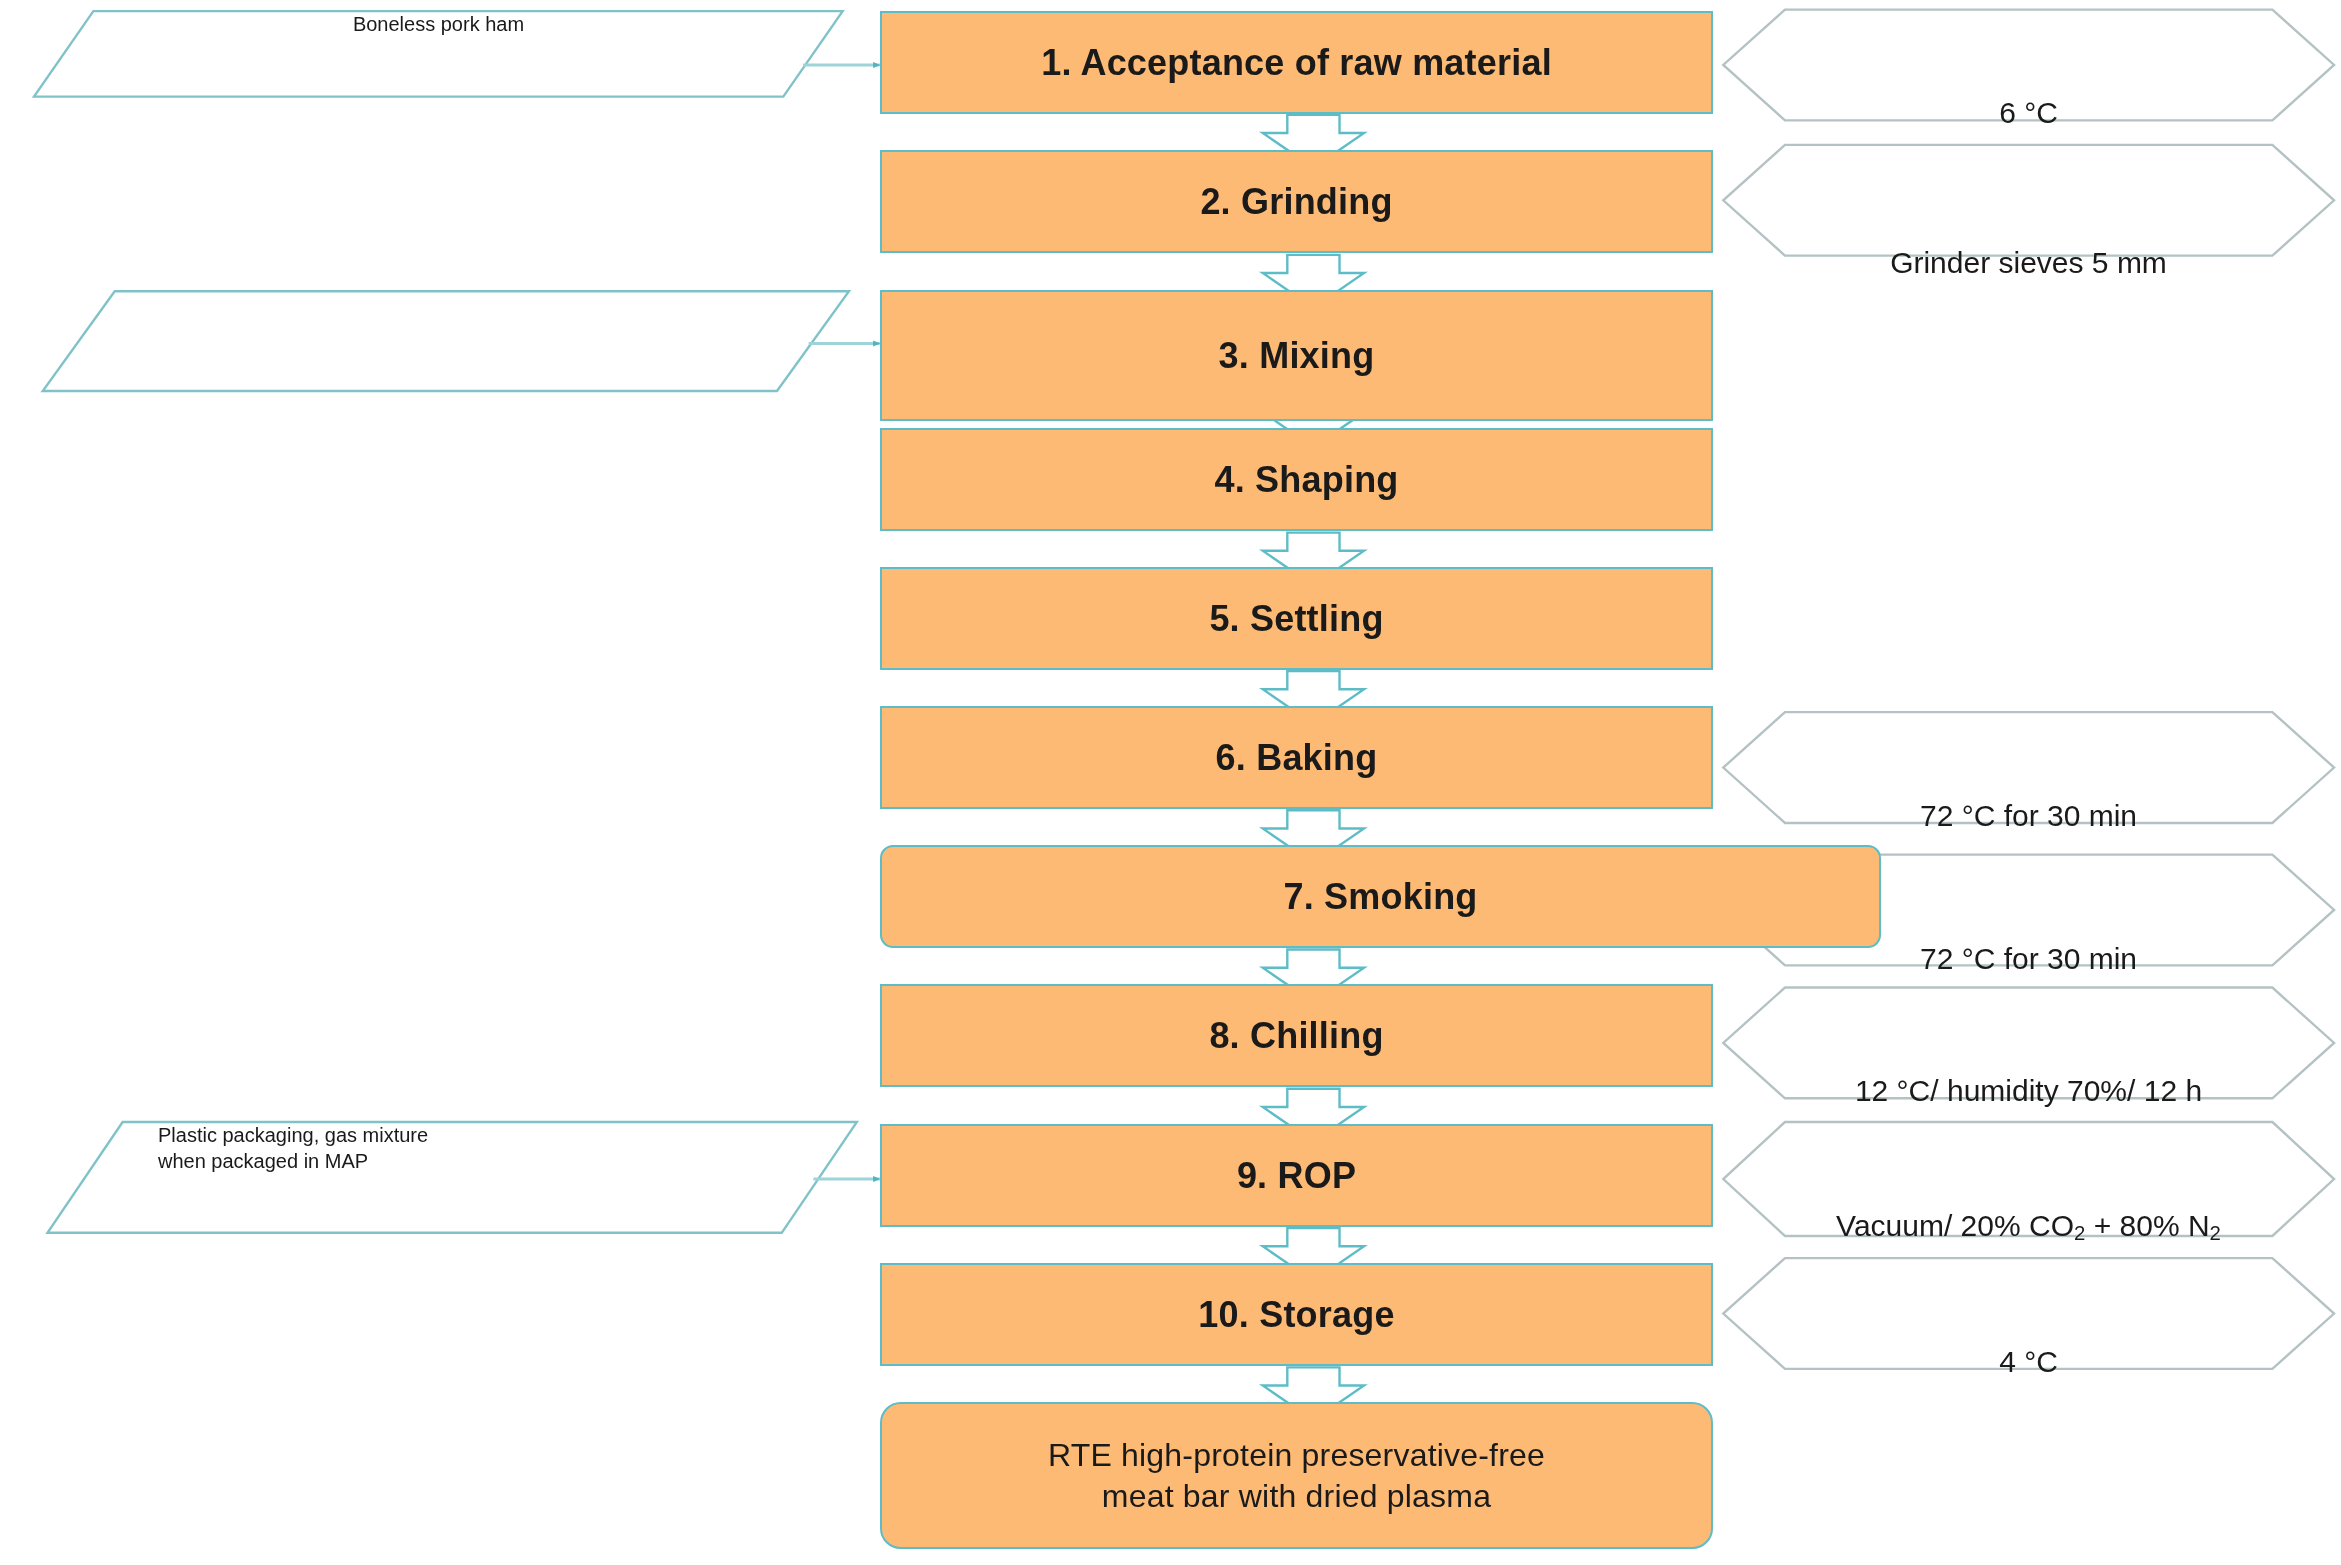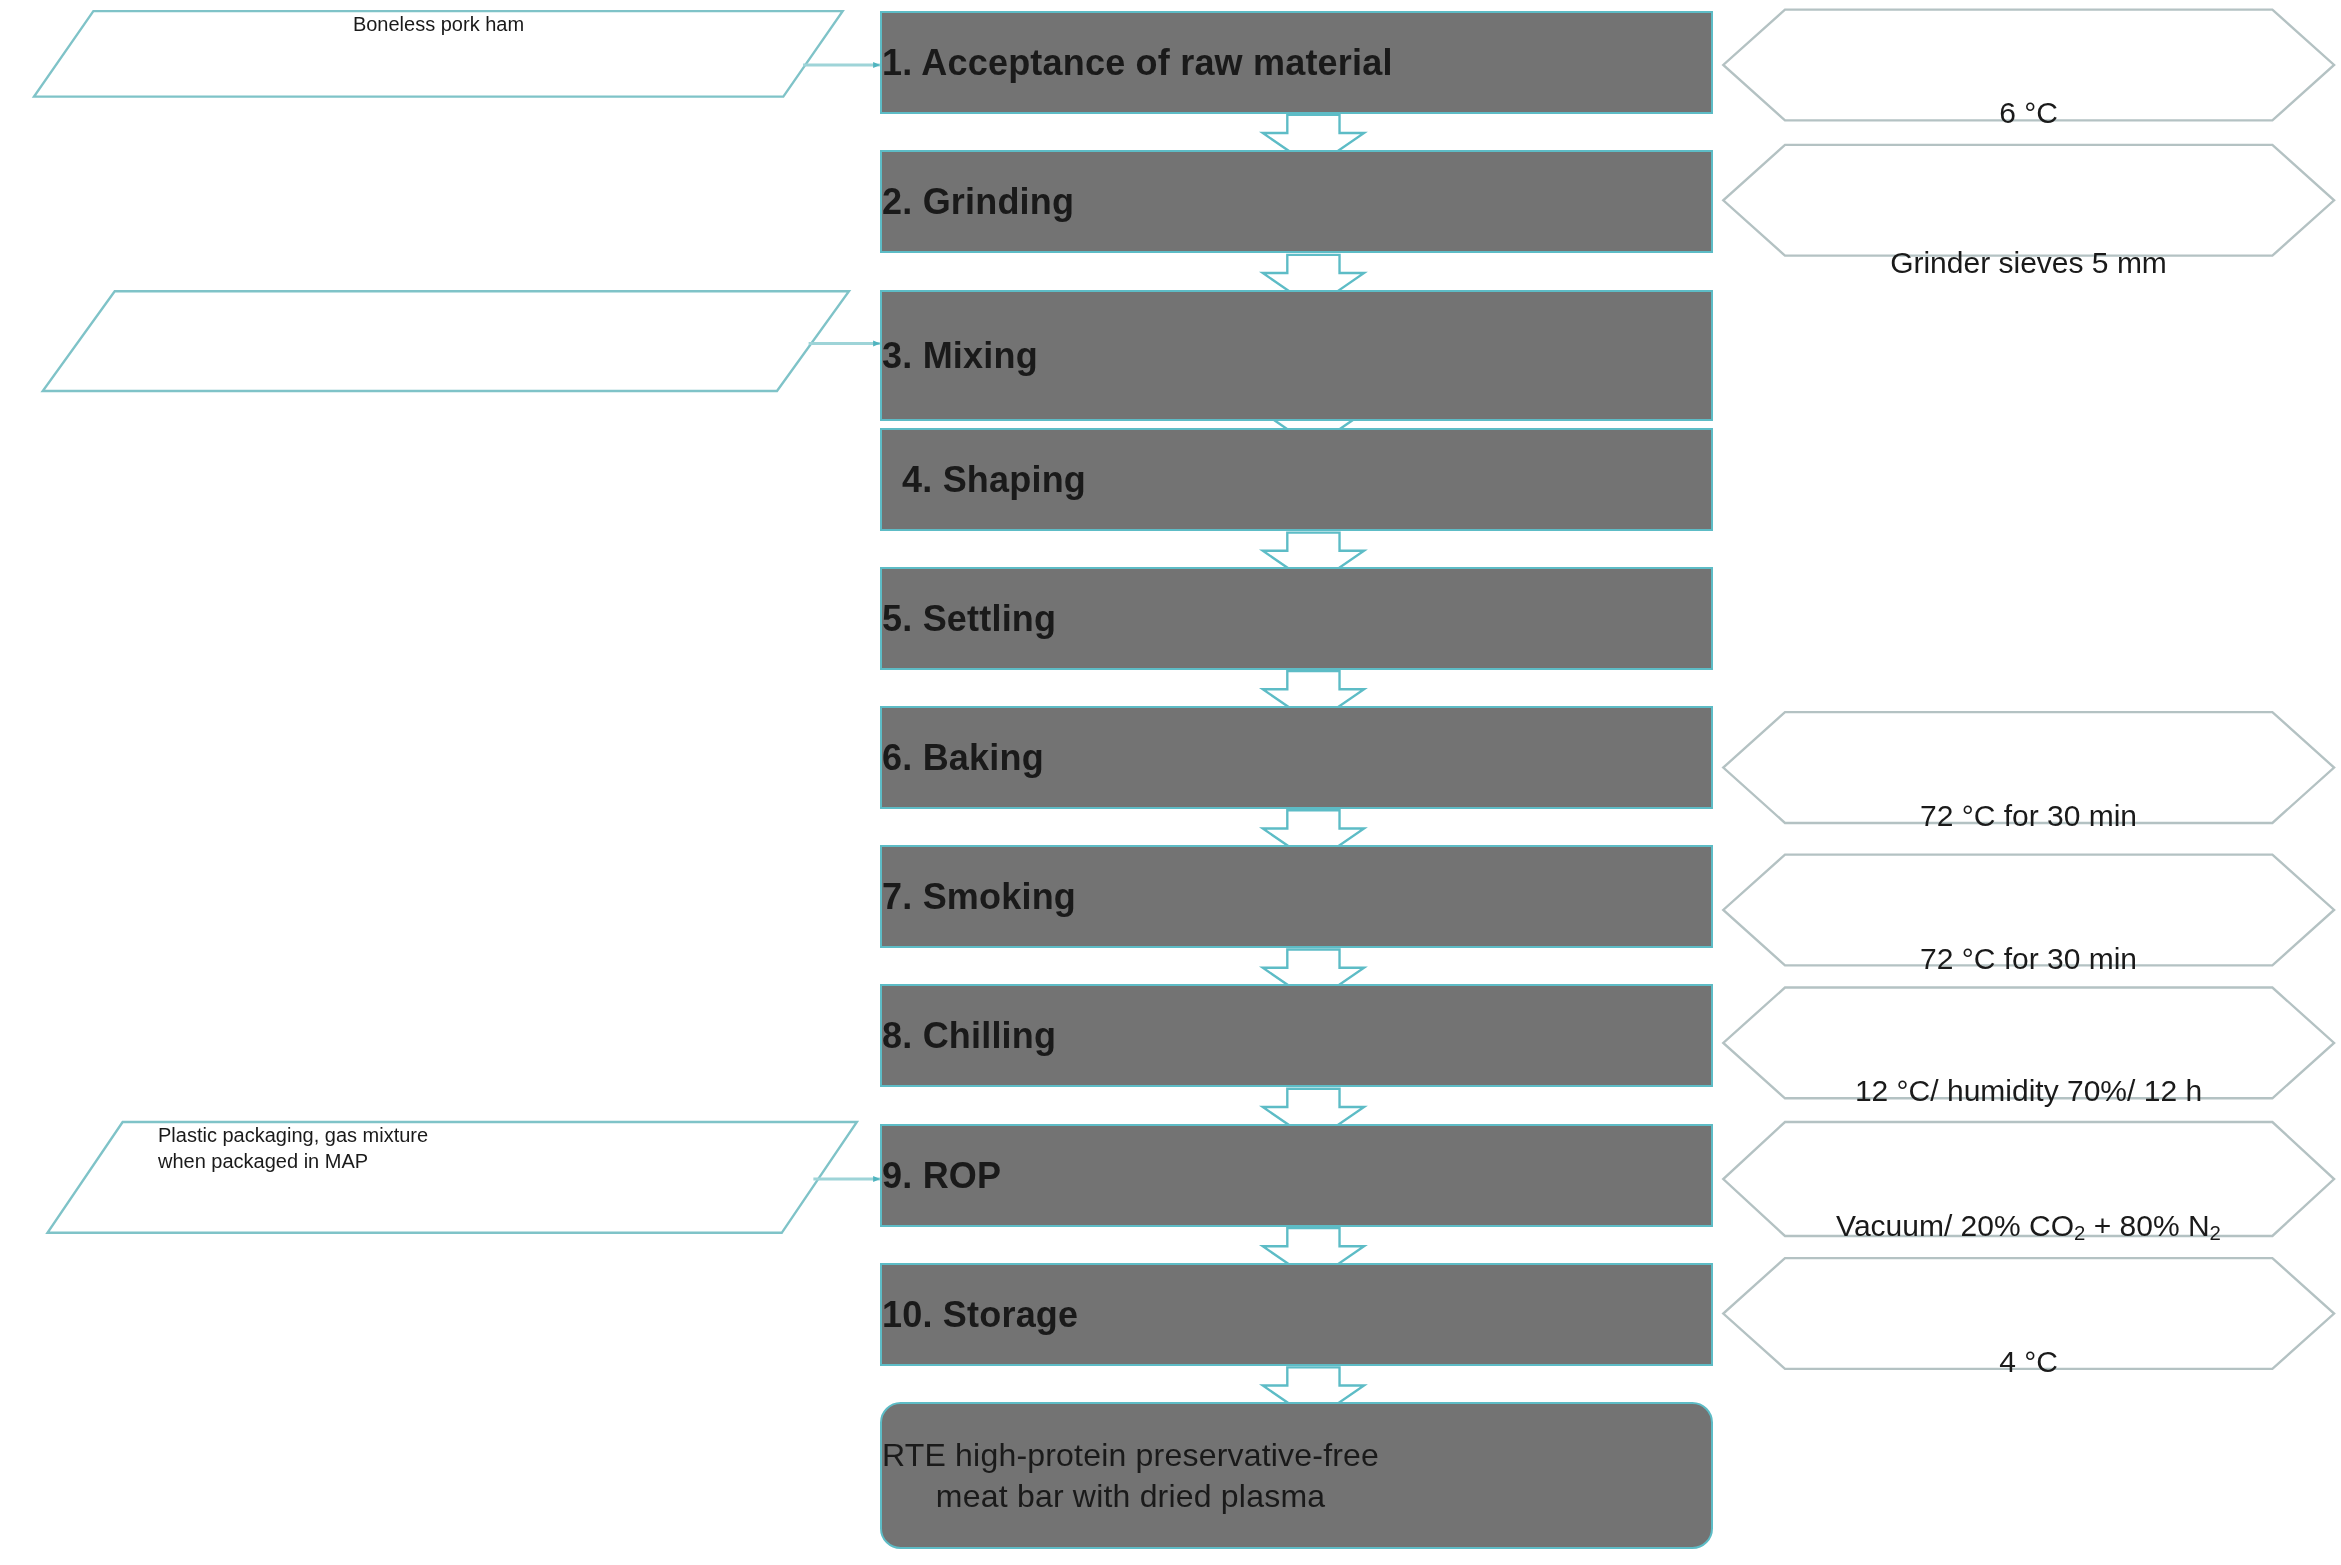--- a/index.html
+++ b/index.html
@@ -7,22 +7,22 @@
     width:2342px;height:1566px;position:relative;overflow:hidden;
     font-family:"Liberation Sans","DejaVu Sans",sans-serif;
     -webkit-font-smoothing:antialiased;
   }
   #canvas{position:absolute;left:0;top:0;width:2342px;height:1566px;}
   svg.layer{position:absolute;left:0;top:0;width:2342px;height:1566px;pointer-events:none;}
 
   
   .proc{
     position:absolute;box-sizing:border-box;
-    border:2.4px solid #5dbcc6;background:#737373;
-    display:flex;align-items:center;justify-content:flex-start;
+    border:2.4px solid #5dbcc6;background:#fdba74;
+    display:flex;align-items:center;justify-content:center;
     color:#1a1a1a;font-weight:bold;font-size:36px;letter-spacing:0.2px;
   }
   .proc.round{border-radius:20.6px;font-weight:normal;font-size:32px;line-height:1.28;}
   .proc.round .txt{text-align:center;}
 
   
   .inputshape{
     position:absolute;
     display:flex;align-items:flex-start;
     color:#1a1a1a;font-size:20px;line-height:1.30;
@@ -93,21 +93,21 @@
   </div>
   <div class="proc" style="left:880px;top:428px;width:833px;height:103px;padding-left:20px;">
     <span class="txt">4. Shaping</span>
   </div>
   <div class="proc" style="left:880px;top:567px;width:833px;height:103px;">
     <span class="txt">5. Settling</span>
   </div>
   <div class="proc" style="left:880px;top:706px;width:833px;height:103px;">
     <span class="txt">6. Baking</span>
   </div>
-  <div class="proc" style="left:880px;top:845px;width:833px;height:103px;">
+  <div class="proc" style="left:880px;top:845px;width:1001px;height:103px;border-radius:13px;">
     <span class="txt">7. Smoking</span>
   </div>
   <div class="proc" style="left:880px;top:984px;width:833px;height:103px;">
     <span class="txt">8. Chilling</span>
   </div>
   <div class="proc" style="left:880px;top:1124px;width:833px;height:103px;">
     <span class="txt">9. ROP</span>
   </div>
   <div class="proc" style="left:880px;top:1263px;width:833px;height:103px;">
     <span class="txt">10. Storage</span>

